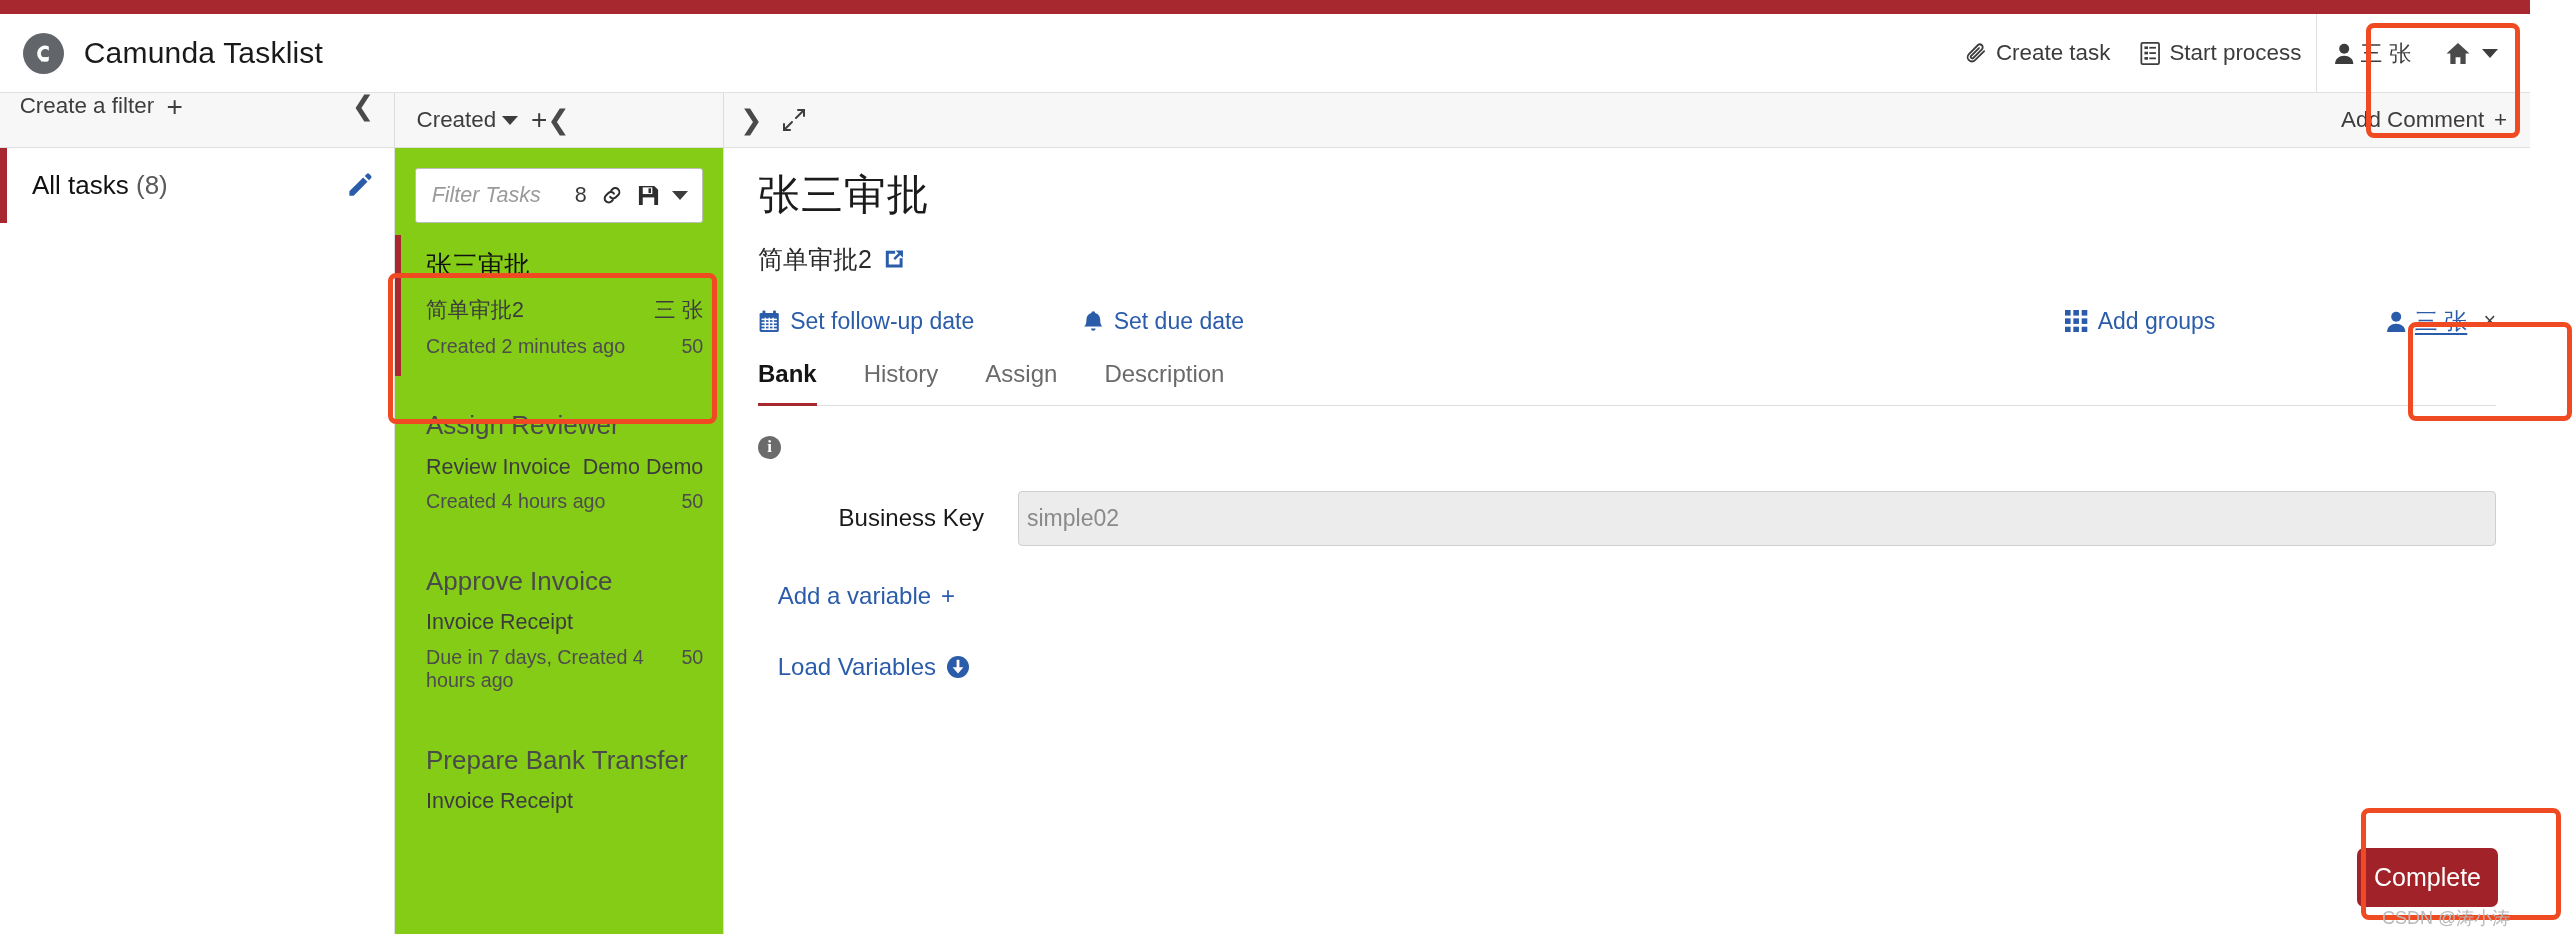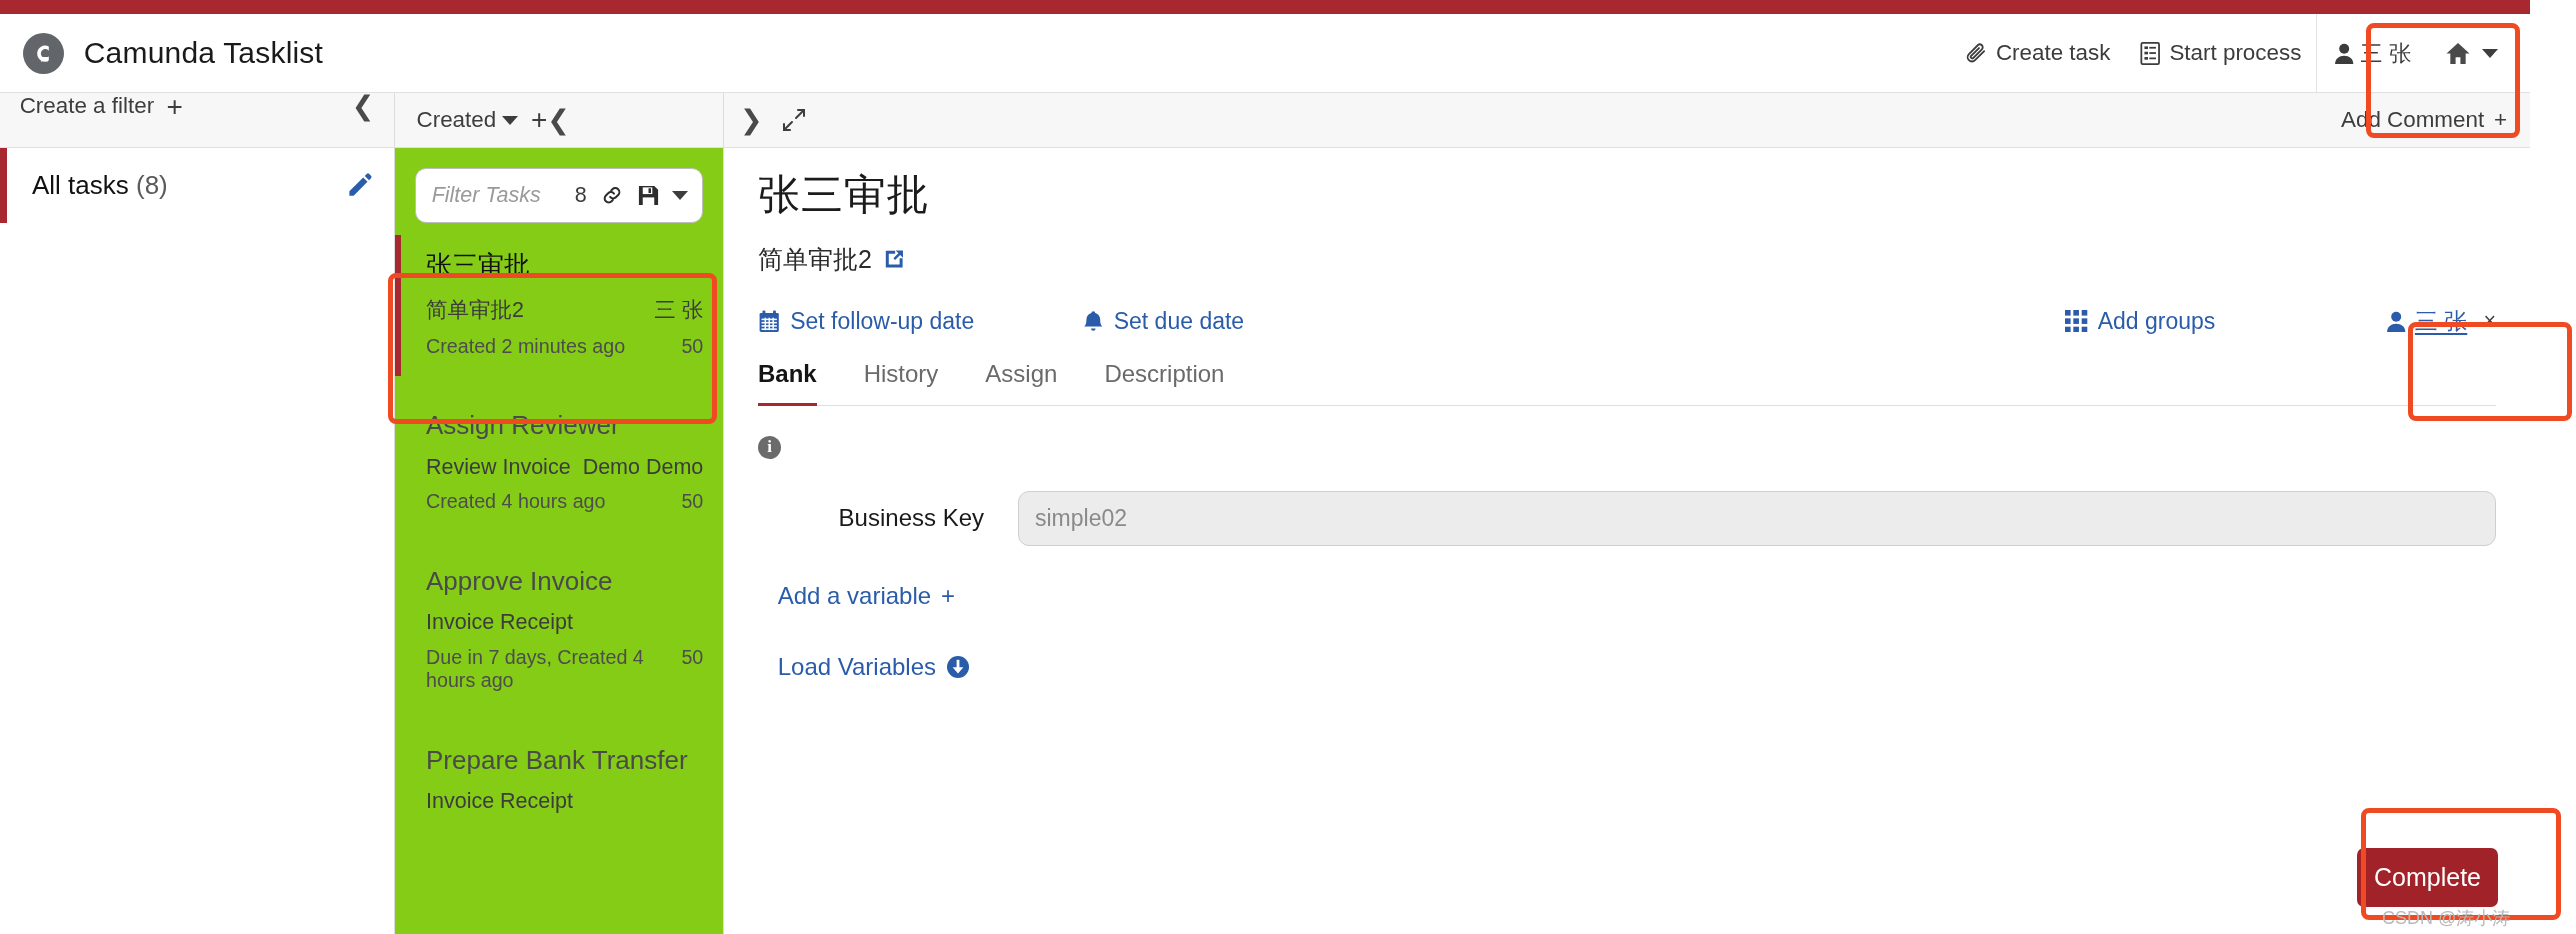--- a/index.html
+++ b/index.html
@@ -111,21 +111,21 @@
     width: 0; height: 0;
     border-left: 8px solid transparent;
     border-right: 8px solid transparent;
     border-top: 9.8px solid #3d3d3d;
     display: inline-block;
   }
   .search-wrap { padding: 19.7px 19.7px 0 19.7px; }
   .search-box {
     height: 55px;
     border: 0.9px solid #bdbdbd;
-    border-radius: 11px;
+    border-radius: 3px;
     display: flex; align-items: center;
     padding: 0 14.3px 0 16px;
     background: #fff;
   }
   .search-box input {
     border: none; outline: none;
     flex: 1 1 auto; min-width: 0;
     font-size: 21.5px; color: #333;
     font-family: inherit; font-style: italic;
     background: transparent;
@@ -234,23 +234,23 @@
   .form-label {
     width: 260px; flex: 0 0 260px;
     text-align: right; padding-right: 34px;
     font-size: 24px; font-weight: normal; color: #1a1a1a;
   }
   .form-input {
     flex: 1 1 auto;
     height: 55px;
     background: #ececec;
     border: 0.9px solid #cfcfcf;
-    border-radius: 11px;
+    border-radius: 4px;
     display: flex; align-items: center;
-    padding: 0 16px;
+    padding: 0 8px;
     font-size: 23px; color: #8a8a8a;
   }
 
   .link-row { margin-left: 19.7px; margin-bottom: 43px; }
   .link-blue {
     display: inline-flex; align-items: center; gap: 9.8px;
     color: #2a5caa; font-size: 24px;
   }
 
   .complete-wrap {

